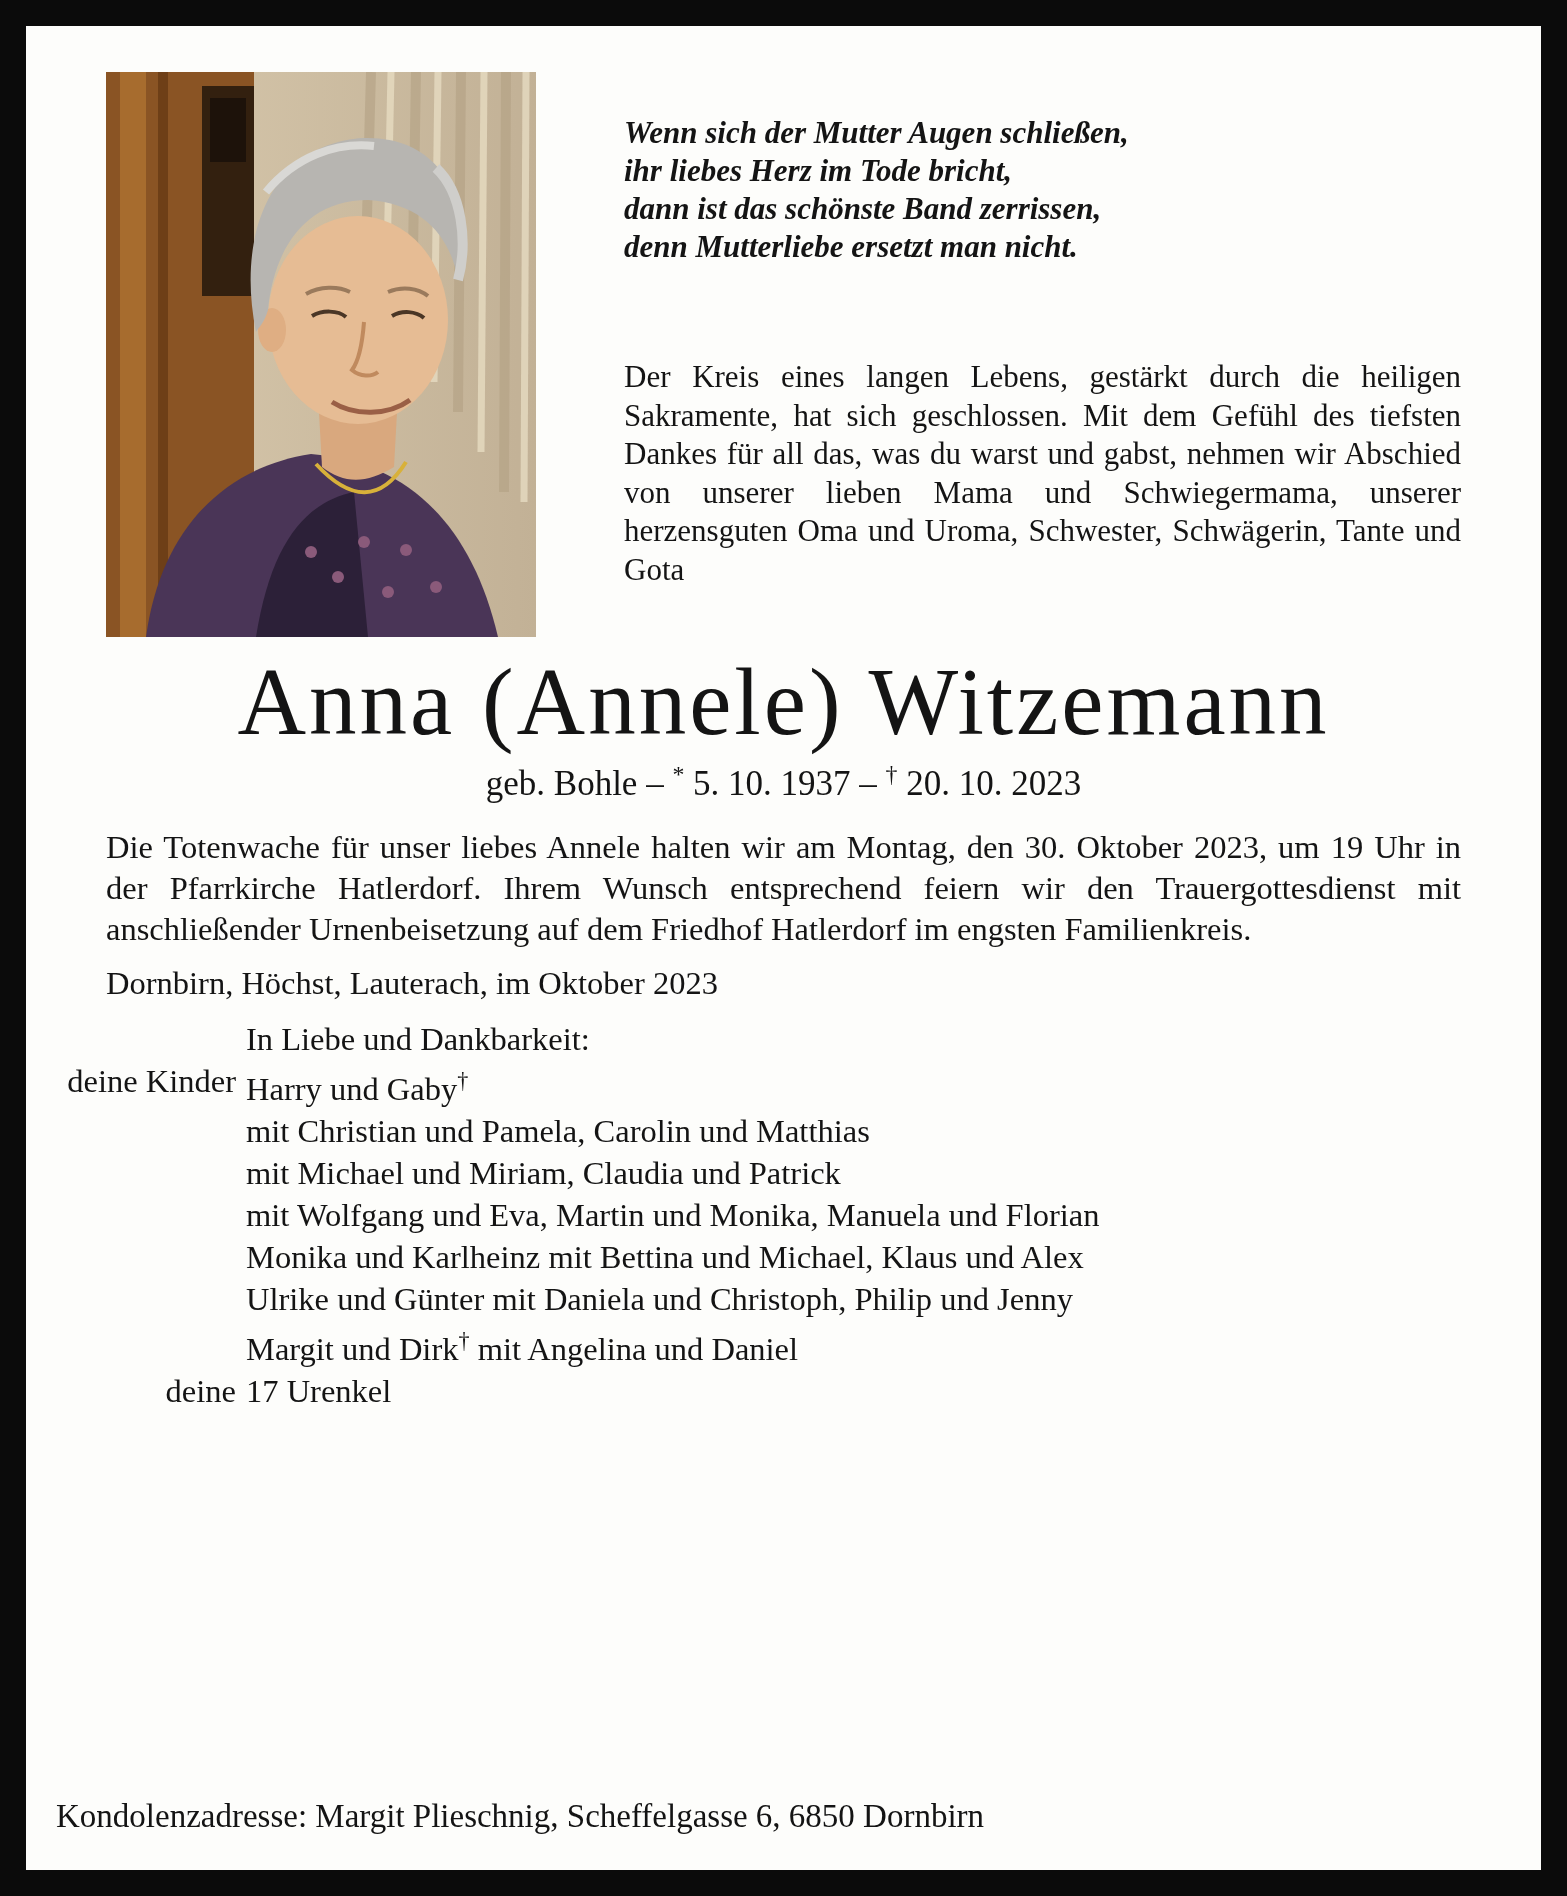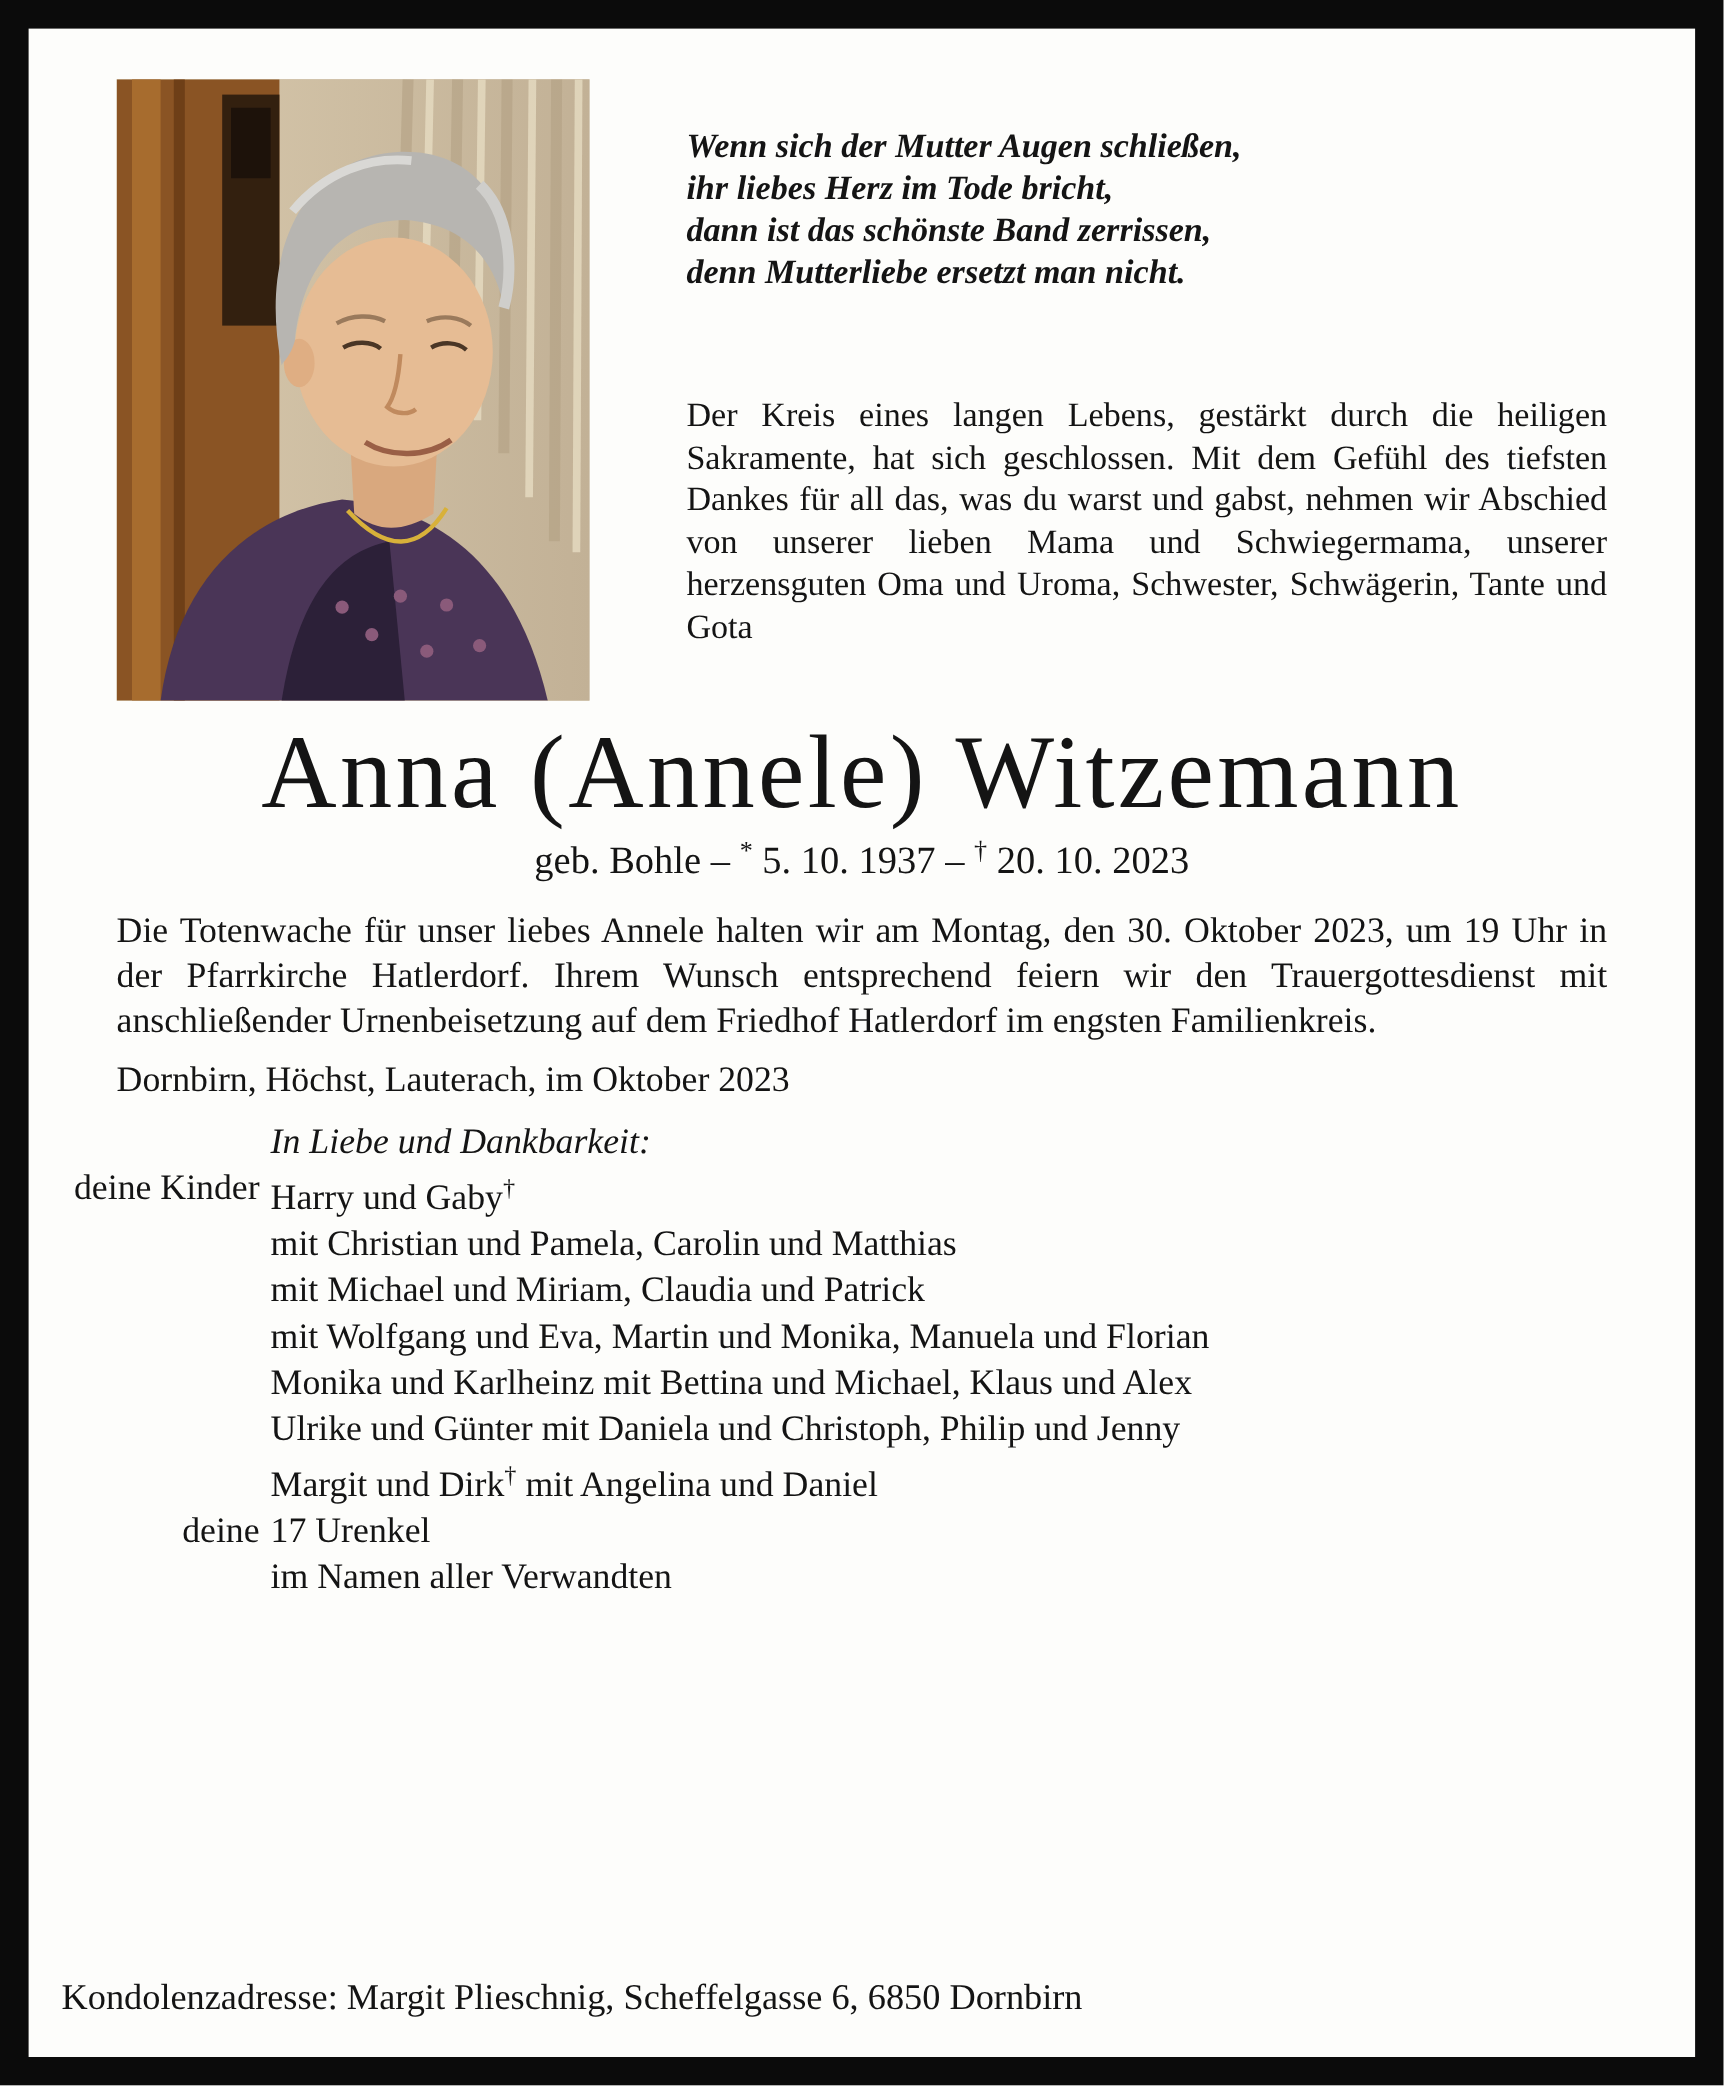--- a/index.html
+++ b/index.html
@@ -13,21 +13,21 @@
   .photo{width:430px;height:565px;flex:0 0 430px;overflow:hidden;background:#c9b99f;}
   .photo svg{display:block;}
   .right-col{flex:1;padding-top:42px;}
   .poem{font-style:italic;font-weight:bold;font-size:31px;line-height:38px;}
   .intro{margin-top:92px;font-size:31px;line-height:38.5px;text-align:justify;}
   .name{margin:16px 0 0 0;font-size:95px;font-weight:400;text-align:center;line-height:1.05;letter-spacing:3px;}
   .dates{margin-top:8px;font-size:35px;font-weight:bold;text-align:center;}
   .announce{margin:24px 50px 0 50px;font-size:32.5px;line-height:41px;text-align:justify;}
   .place{margin-top:13px;font-size:32.5px;line-height:41px;}
   .family{margin-top:14px;font-size:32.5px;}
-  .family-heading{padding-left:140px;line-height:42px;font-style:italic;}
+  .family-heading{padding-left:140px;line-height:42px;}
   .family-line{position:relative;padding-left:140px;line-height:42px;}
   .prefix{position:absolute;left:-60px;width:190px;text-align:right;}
   .b{font-weight:normal;}
   .sup{vertical-align:super;font-size:68%;}
   .condolence{margin-top:auto;font-size:33px;line-height:40px;}
   p,h1{margin:0;}
 </style>
 </head>
 <body>
 
@@ -109,20 +109,19 @@
       <div class="family-heading">In Liebe und Dankbarkeit:</div>
       <div>
           <div class="family-line"><span class="prefix">deine Kinder</span><span class="b">Harry</span><span> und </span><span class="b">Gaby</span><span class="b sup">†</span></div>
           <div class="family-line"><span>mit </span><span class="b">Christian</span><span> und </span><span class="b">Pamela</span><span>, </span><span class="b">Carolin</span><span> und </span><span class="b">Matthias</span></div>
           <div class="family-line"><span>mit </span><span class="b">Michael</span><span> und </span><span class="b">Miriam</span><span>, </span><span class="b">Claudia</span><span> und </span><span class="b">Patrick</span></div>
           <div class="family-line"><span>mit </span><span class="b">Wolfgang</span><span> und </span><span class="b">Eva</span><span>, </span><span class="b">Martin</span><span> und </span><span class="b">Monika</span><span>, </span><span class="b">Manuela</span><span> und </span><span class="b">Florian</span></div>
           <div class="family-line"><span class="b">Monika</span><span> und </span><span class="b">Karlheinz</span><span> mit </span><span class="b">Bettina</span><span> und </span><span class="b">Michael</span><span>, </span><span class="b">Klaus</span><span> und </span><span class="b">Alex</span></div>
           <div class="family-line"><span class="b">Ulrike</span><span> und </span><span class="b">Günter</span><span> mit </span><span class="b">Daniela</span><span> und </span><span class="b">Christoph</span><span>, </span><span class="b">Philip</span><span> und </span><span class="b">Jenny</span></div>
           <div class="family-line"><span class="b">Margit</span><span> und </span><span class="b">Dirk</span><span class="b sup">†</span><span> mit </span><span class="b">Angelina</span><span> und </span><span class="b">Daniel</span></div>
           <div class="family-line"><span class="prefix">deine</span><span class="b">17 Urenkel</span></div>
-          <div class="family-line"><span>im Namen aller Verwandten</span></div>
         </div>
     </div>
 
     <div class="condolence">Kondolenzadresse: Margit Plieschnig, Scheffelgasse 6, 6850 Dornbirn</div>
 
   </div>
 </div>
 
 </body></html>

